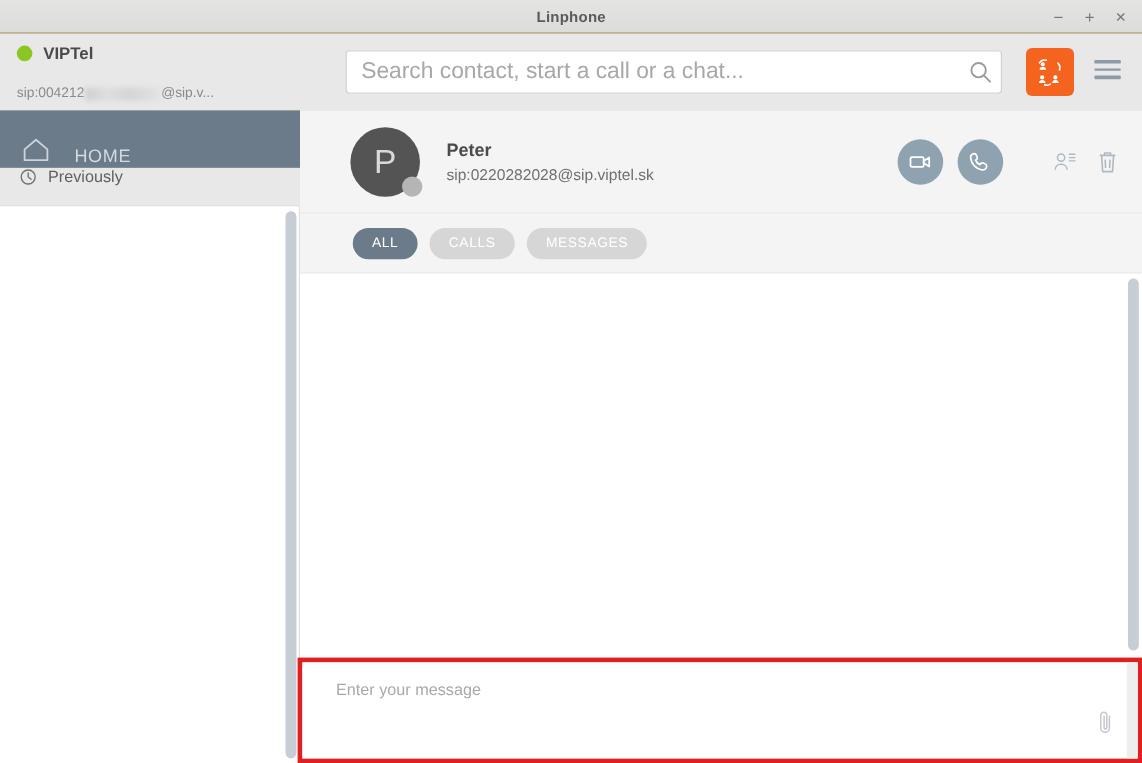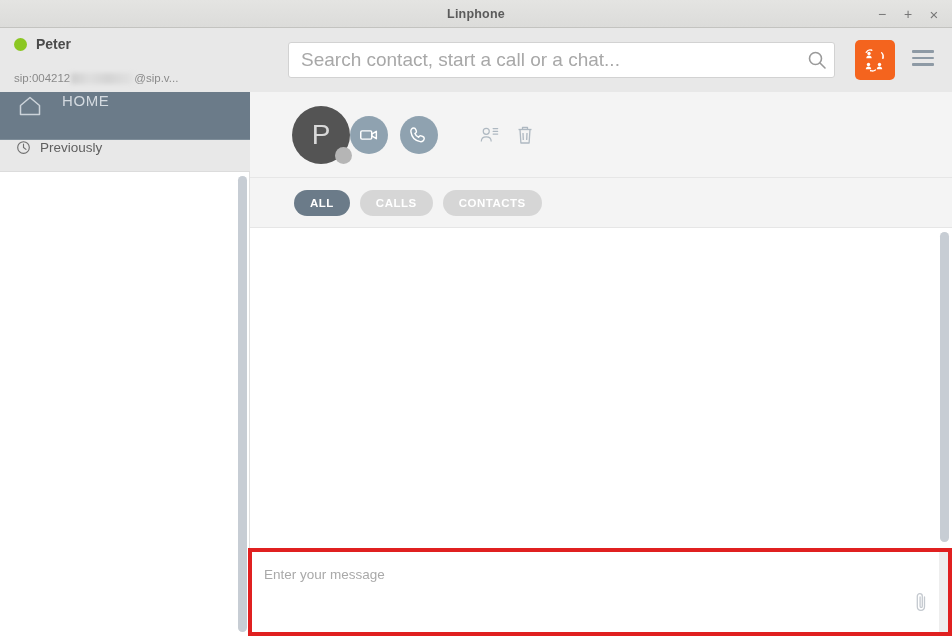--- a/index.html
+++ b/index.html
@@ -118,21 +118,21 @@
 
   
   .sidebar {
     position: absolute; top: 92px; left: 0;
     width: 250px; height: 544px;
     background: #ffffff;
   }
   .nav-item {
     height: 48px; width: 250px;
     background: #6b7b89;
-    display: flex; align-items: flex-start;
+    display: flex; align-items: flex-end;
     padding-left: 16px; gap: 18px;
     cursor: pointer;
     border-bottom: 1px solid #7e8d99;
   }
   .nav-item .nav-label {
     font-size: 15px; color: #d4dae0; letter-spacing: 0.6px;
   }
   .nav-icon { width: 28px; height: 28px; display: flex; align-items: center; justify-content: center; }
 
   .prev-header {
@@ -212,21 +212,20 @@
     padding-left: 44px;
     border-bottom: 1px solid #e6e6e6;
   }
   .chip {
     height: 26px; padding: 0 16px;
     border-radius: 13px;
     display: flex; align-items: center;
     font-size: 11.5px; letter-spacing: 0.5px;
     background: #d6d6d6; color: #ffffff;
     cursor: pointer;
-    font-weight: bold;
   }
   .chip.active { background: #6b7b89; }
 
   .chat-area {
     position: relative;
     width: 702px; height: 318px;
     background: #ffffff;
   }
   .chat-scroll-track {
     position: absolute; right: 3px; top: 4px;
@@ -250,21 +249,21 @@
     position: relative;
     width: 100%; height: 100%;
     background: #ffffff;
     display: flex;
   }
   .msg-input {
     flex: 1; border: none; outline: none; resize: none;
     background: transparent;
     font-family: "Liberation Sans", sans-serif;
     font-size: 13.5px; color: #555;
-    padding: 14px 40px 10px 12px;
+    padding: 14px 40px 10px 28px;
     line-height: 1.3;
   }
   .msg-input::placeholder { color: #a9a9a9; }
   .attach {
     position: absolute; right: 18px; top: 38px;
     width: 18px; height: 24px;
     color: #c4c9cf; cursor: pointer;
   }
   .msg-sb-track {
     position: absolute; right: 0; top: 0;
@@ -283,21 +282,21 @@
       <div class="win-btn">−</div>
       <div class="win-btn">+</div>
       <div class="win-btn close">×</div>
     </div>
   </div>
 
   <div class="topbar">
     <div class="account">
       <div class="account-row">
         <div class="status-dot"></div>
-        <div class="account-name">Peter</div>
+        <div class="account-name">VIPTel</div>
       </div>
       <div class="account-sip">
         <span>sip:004212</span>
           <span class="sip-blur"></span>
           <span>@sip.v...</span>
       </div>
     </div>
   </div>
 
   <div class="searchbox">
@@ -366,20 +365,24 @@
       <div class="sb-thumb"></div>
     </div>
   </div>
 
   <div class="right">
 
     <div class="contact-header">
       <div class="avatar-wrap">
         <div class="avatar">P</div>
         <div class="avatar-status"></div>
+      </div>
+      <div class="contact-info">
+        <div class="contact-name">Peter</div>
+        <div class="contact-sip">sip:0220282028@sip.viptel.sk</div>
       </div>
       <div class="call-actions">
         <div class="round-btn">
           <svg width="22" height="22" viewBox="0 0 24 24" fill="none" stroke="#ffffff" stroke-width="1.6" stroke-linejoin="round">
             <rect x="3" y="7.5" width="12" height="9" rx="1.4"></rect>
             <path d="M15 11l5-3v8l-5-3z"></path>
           </svg>
         </div>
         <div class="round-btn">
           <svg width="22" height="22" viewBox="0 0 24 24" fill="none" stroke="#ffffff" stroke-width="1.6" stroke-linecap="round">
@@ -405,21 +408,21 @@
               <line x1="12" y1="9" x2="11.7" y2="16"></line>
             </svg>
           </div>
         </div>
       </div>
     </div>
 
     <div class="filters">
       <div class="chip active">ALL</div>
       <div class="chip">CALLS</div>
-      <div class="chip">CONTACTS</div>
+      <div class="chip">MESSAGES</div>
     </div>
 
     <div class="chat-area">
       <div class="chat-scroll-track"></div>
       <div class="chat-scroll-thumb"></div>
     </div>
   </div>
 
   <div class="msg-outer">
     <div class="msg-box">

